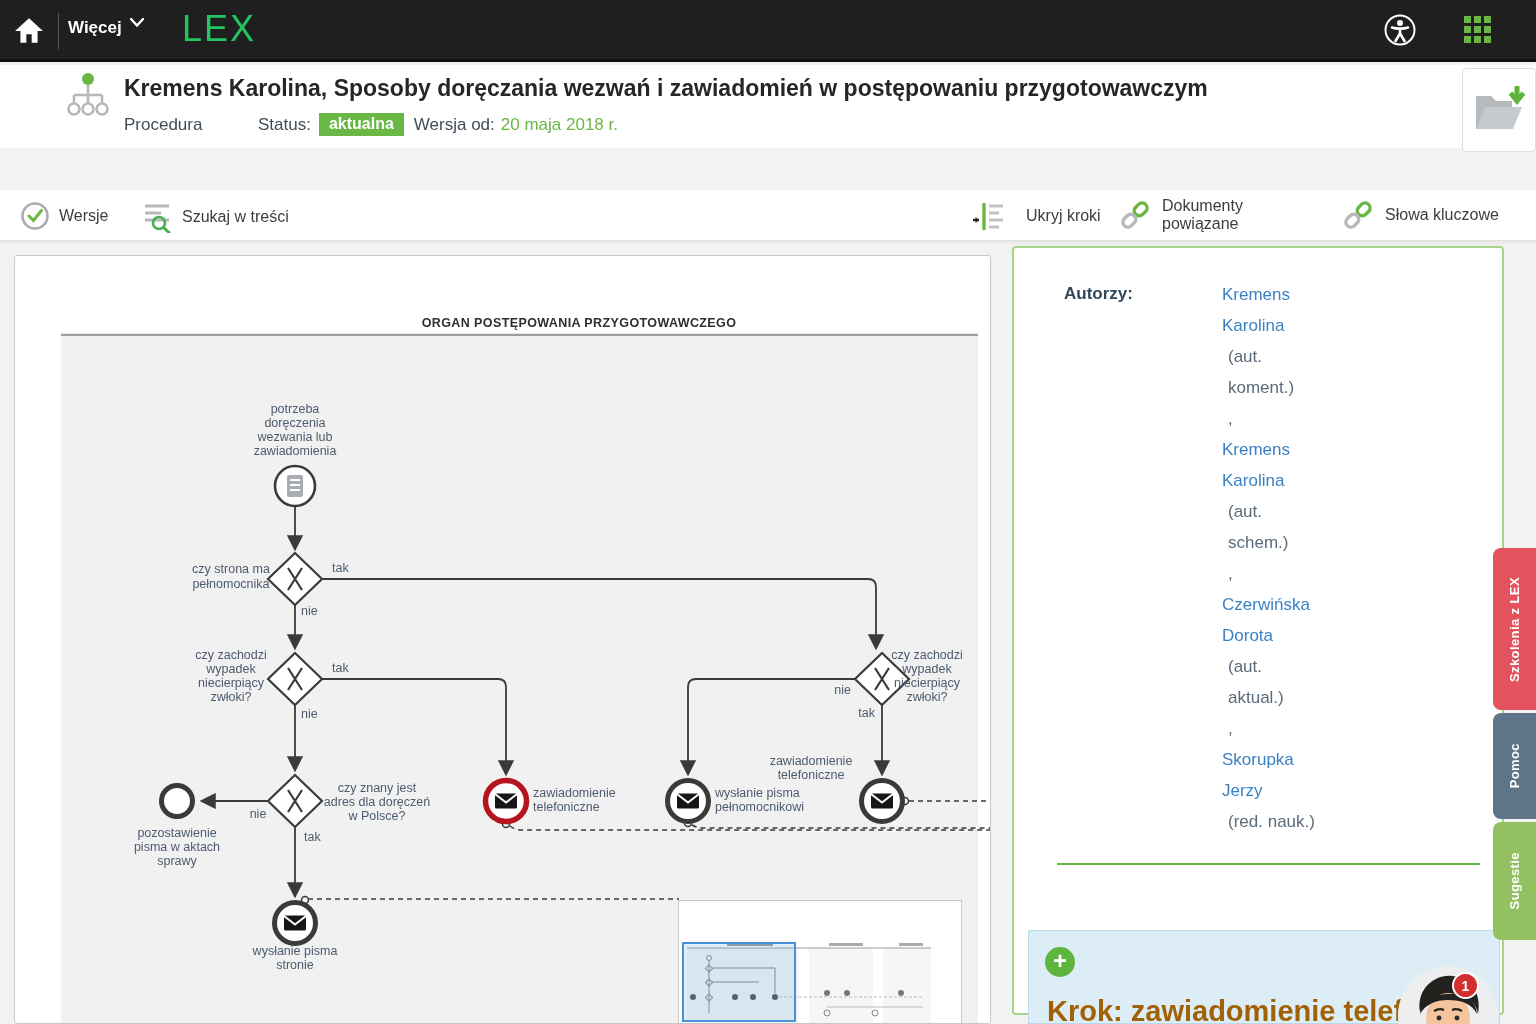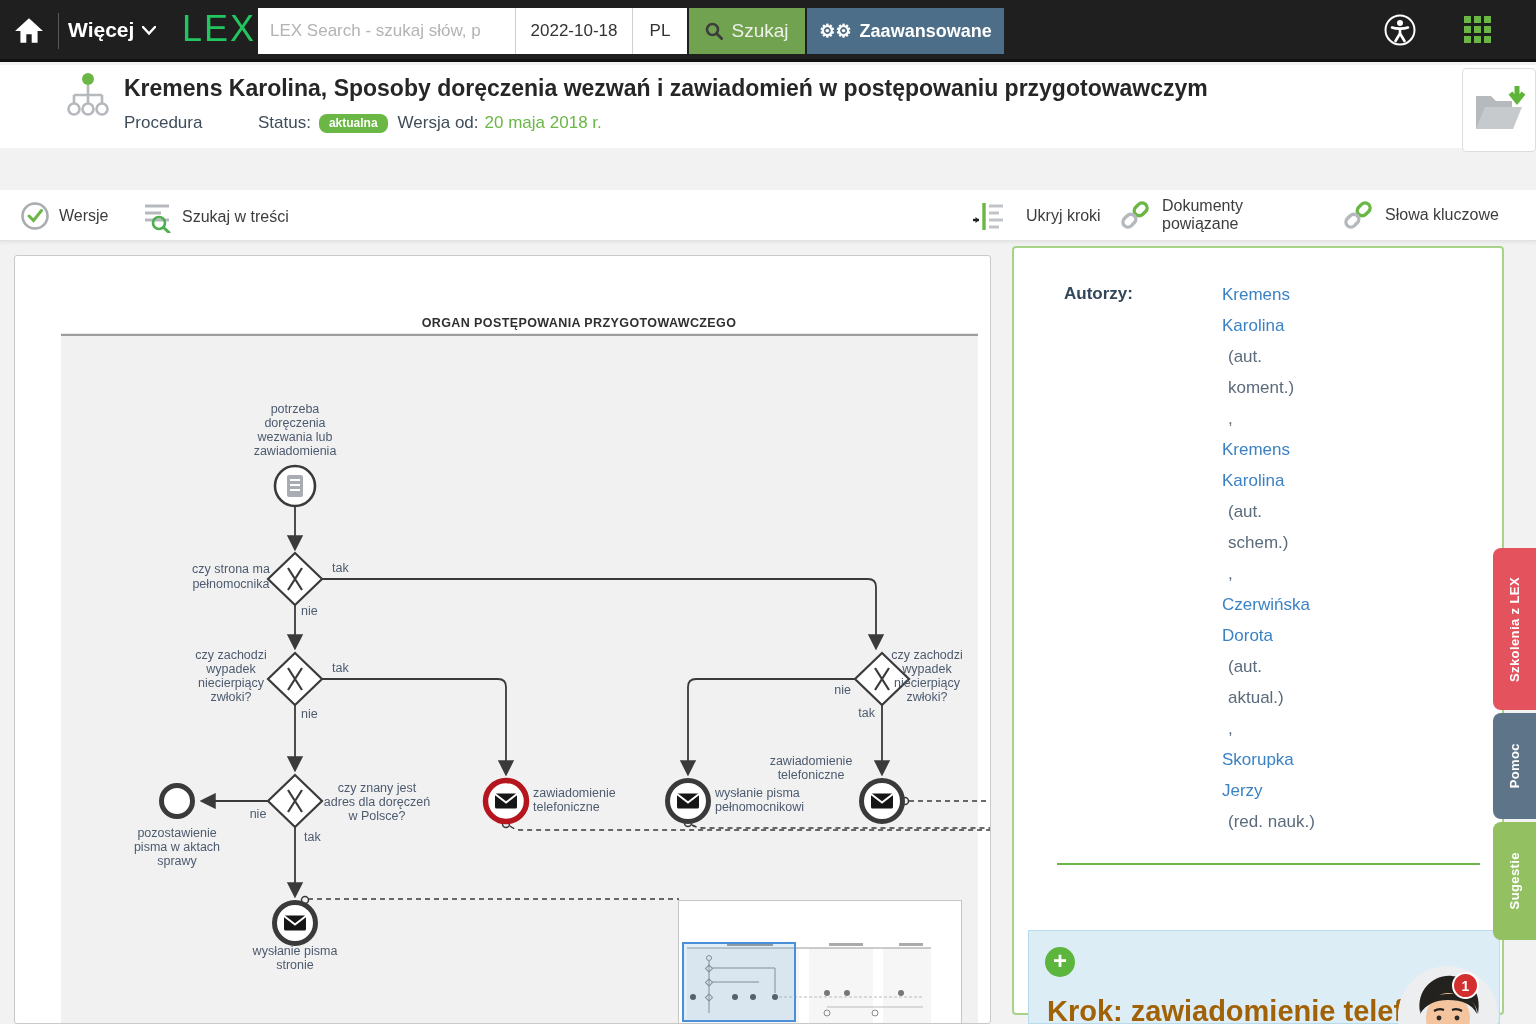--- a/index.html
+++ b/index.html
@@ -3,41 +3,41 @@
 <meta charset="utf-8">
 <style>
   * { margin:0; padding:0; box-sizing:border-box; }
   body { font-family:"Liberation Sans", sans-serif; }
   .screen { position:relative; width:1536px; height:1024px; overflow:hidden; background:#f2f2f3; }
 
   
   .topbar { position:absolute; left:0; top:0; width:1536px; height:62px; background:#1f1f20; border-bottom:3px solid #121212; }
   .home-btn { position:absolute; left:8px; top:10px; width:42px; height:40px; display:flex; align-items:center; justify-content:center; cursor:pointer; }
   .topbar-divider { position:absolute; left:58px; top:13px; width:1px; height:36px; background:#5a5a5a; }
-  .more-btn { position:absolute; left:68px; top:18px; color:#fff; font-size:21px; font-weight:700; display:flex; align-items:center; gap:8px; cursor:pointer; }
+  .more-btn { position:absolute; left:68px; top:18px; color:#fff; font-size:17px; font-weight:700; display:flex; gap:8px; cursor:pointer; }
   .lex-logo { position:absolute; left:182px; top:8px; color:#22c55e; font-size:36px; font-weight:400; letter-spacing:2px; }
   .searchbar { position:absolute; left:258px; top:8px; height:46px; display:flex; }
   .search-input { width:257px; height:46px; border:none; outline:none; padding:0 12px; font-size:17px; color:#333; font-family:"Liberation Sans", sans-serif; }
   .search-input::placeholder { color:#b3b3b3; }
   .date-box { width:117px; height:46px; background:#fff; border-left:1px solid #cfcfcf; display:flex; align-items:center; justify-content:center; font-size:17px; color:#333; cursor:pointer; }
   .lang-box { width:55px; height:46px; background:#fff; border-left:1px solid #cfcfcf; display:flex; align-items:center; justify-content:center; font-size:17px; color:#333; cursor:pointer; }
   .search-btn { width:116px; height:46px; background:#71a24f; border:none; margin-left:2px; display:flex; align-items:center; justify-content:center; gap:8px; color:#eef2ea; font-size:19px; cursor:pointer; font-family:"Liberation Sans", sans-serif; }
   .adv-btn { width:197px; height:46px; background:#4d6e88; border:none; margin-left:2px; display:flex; align-items:center; justify-content:center; gap:8px; color:#fff; font-size:18px; font-weight:700; cursor:pointer; font-family:"Liberation Sans", sans-serif; }
   .gear-ico { color:#fff; font-size:18px; line-height:1; }
   .access-btn { position:absolute; left:1382px; top:12px; width:36px; height:36px; cursor:pointer; }
   .grid-btn { position:absolute; left:1464px; top:16px; width:30px; height:30px; display:grid; grid-template-columns:repeat(3,7px); grid-template-rows:repeat(3,7px); gap:3px; cursor:pointer; }
   .grid-btn span { background:#6bb745; }
 
   
   .header { position:absolute; left:0; top:65px; width:1536px; height:83px; background:#fff; }
   .doc-title { position:absolute; left:124px; top:10px; font-size:23px; font-weight:700; color:#262626; width:1280px; white-space:nowrap; }
   .meta-row { position:absolute; left:124px; top:48px; font-size:17px; color:#3f4d5a; display:flex; align-items:center; }
   .meta-type { width:134px; }
   .status-label { margin-right:8px; }
-  .status-badge { background:#6bb745; color:#fff; font-weight:700; font-size:12px; padding:2px 10px 3px; border-radius:8px; margin-right:10px; }
+  .status-badge { background:#6bb745; color:#fff; font-weight:700; font-size:16px; padding:2px 10px 3px; border-radius:0; margin-right:10px; }
   .version-label { margin-right:6px; }
   .version-value { color:#6bb745; }
   .folder-box { position:absolute; left:1462px; top:3px; width:74px; height:84px; background:#fff; border:1px solid #ddd; border-radius:4px; display:flex; align-items:center; justify-content:center; cursor:pointer; }
 
   
   .tabsrow { position:absolute; left:0; top:148px; width:1536px; height:41px; background:#fff; border-bottom:1px solid #ccc; }
   .tab { position:absolute; top:2px; height:39px; background:#fff; border:1px solid #ccc; display:flex; align-items:center; justify-content:center; font-size:16px; color:#333; cursor:pointer; }
   .tab.active { top:0; height:42px; border-bottom:none; font-weight:700; color:#1e1e1e; z-index:2; }
   .collapse-btn { position:absolute; left:1458px; top:2px; width:44px; height:40px; background:#fff; border:1px solid #ddd; display:flex; align-items:center; justify-content:center; font-size:21px; font-weight:700; color:#1d1d1d; cursor:pointer; }
 
@@ -88,36 +88,20 @@
     </div>
     <div class="topbar-divider"></div>
     <div class="more-btn">
       <span>Więcej</span>
       <svg width="14" height="9" viewBox="0 0 14 9">
         <path d="M1,1 L7,7.5 L13,1" fill="none" stroke="#fff" stroke-width="2.4" stroke-linecap="round"></path>
       </svg>
     </div>
     <div class="lex-logo">LEX</div>
 
-    <div class="searchbar">
-      <input class="search-input" type="text" placeholder="LEX Search - szukaj słów, p" style="">
-      <div class="date-box">2022-10-18</div>
-      <div class="lang-box">PL</div>
-      <button class="search-btn">
-        <svg width="18" height="18" viewBox="0 0 18 18">
-          <circle cx="7.5" cy="7.5" r="5.5" fill="none" stroke="#3c3c3c" stroke-width="2.6"></circle>
-          <line x1="11.8" y1="11.8" x2="16.6" y2="16.6" stroke="#3c3c3c" stroke-width="2.8" stroke-linecap="round"></line>
-        </svg>
-        <span>Szukaj</span>
-      </button>
-      <button class="adv-btn">
-        <span class="gear-ico">⚙⚙</span>
-        <span>Zaawansowane</span>
-      </button>
-    </div>
 
     <div class="access-btn">
       <svg width="36" height="36" viewBox="0 0 36 36">
         <circle cx="18" cy="18" r="14.5" fill="none" stroke="#fff" stroke-width="2"></circle>
         <circle cx="18" cy="11" r="3" fill="#fff"></circle>
         <path d="M10,15.5 C14,17 22,17 26,15.5" stroke="#fff" stroke-width="2.6" fill="none" stroke-linecap="round"></path>
         <line x1="18" y1="16.5" x2="18" y2="21.5" stroke="#fff" stroke-width="2.6"></line>
         <path d="M18,21.5 L13.5,29 M18,21.5 L22.5,29" stroke="#fff" stroke-width="2.6" fill="none" stroke-linecap="round"></path>
       </svg>
     </div>
@@ -135,21 +119,21 @@
   </div>
 
   <div class="header">
     <svg width="56" height="52" viewBox="0 0 56 52" style="position:absolute;left:60px;top:6px;">
       <circle cx="28" cy="8" r="6" fill="#6bb745"></circle>
       <path d="M28,14 V24 M14,24 H42 M14,24 V32 M28,24 V32 M42,24 V32" stroke="#b5b9bd" stroke-width="2.6" fill="none"></path>
       <circle cx="14" cy="38" r="5.5" fill="#fff" stroke="#b5b9bd" stroke-width="2.6"></circle>
       <circle cx="28" cy="38" r="5.5" fill="#fff" stroke="#b5b9bd" stroke-width="2.6"></circle>
       <circle cx="42" cy="38" r="5.5" fill="#fff" stroke="#b5b9bd" stroke-width="2.6"></circle>
     </svg>
-    <div class="doc-title">Kremens Karolina, Sposoby doręczenia wezwań i zawiadomień w postępowaniu przygotowawczym</div>
+    <div class="doc-title">Kremens Karolina, Sposoby doręczania wezwań i zawiadomień w postępowaniu przygotowawczym</div>
     <div class="meta-row">
       <span class="meta-type">Procedura</span>
       <span class="status-label">Status:</span>
       <span class="status-badge">aktualna</span>
       <span class="version-label">Wersja od:</span>
       <span class="version-value">20 maja 2018 r.</span>
     </div>
     <div class="folder-box">
       <svg width="58" height="56" viewBox="0 0 58 56">
         <path d="M6,14 h15 l5,5 h16 v28 h-36 z" fill="#b6babd"></path>

